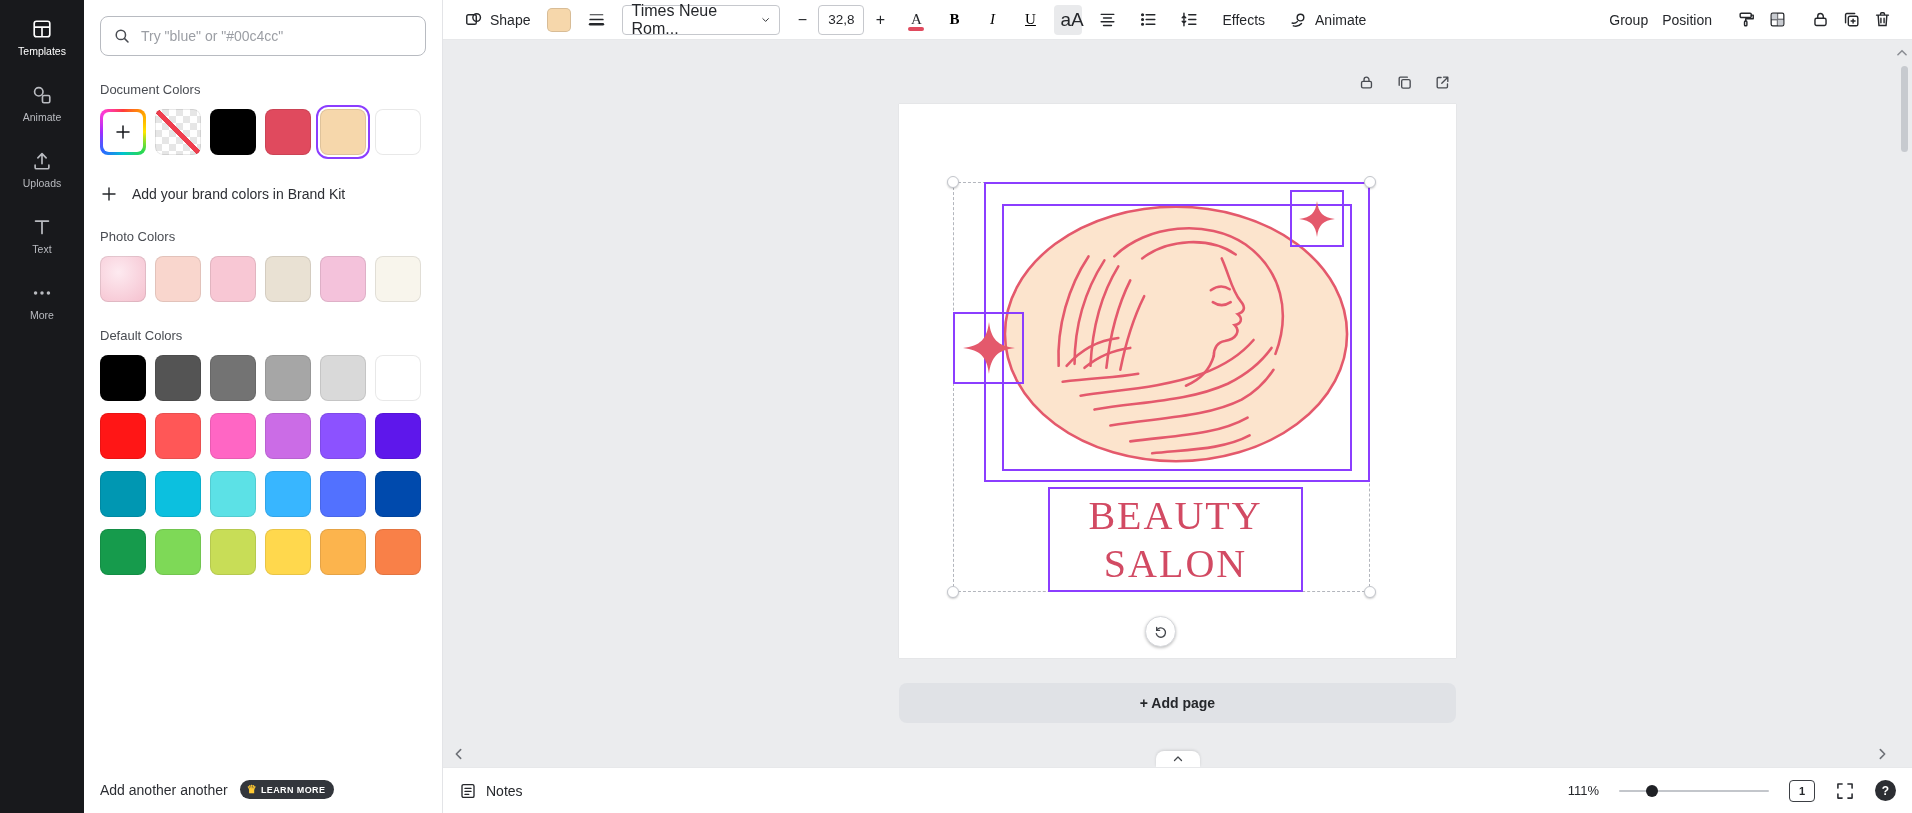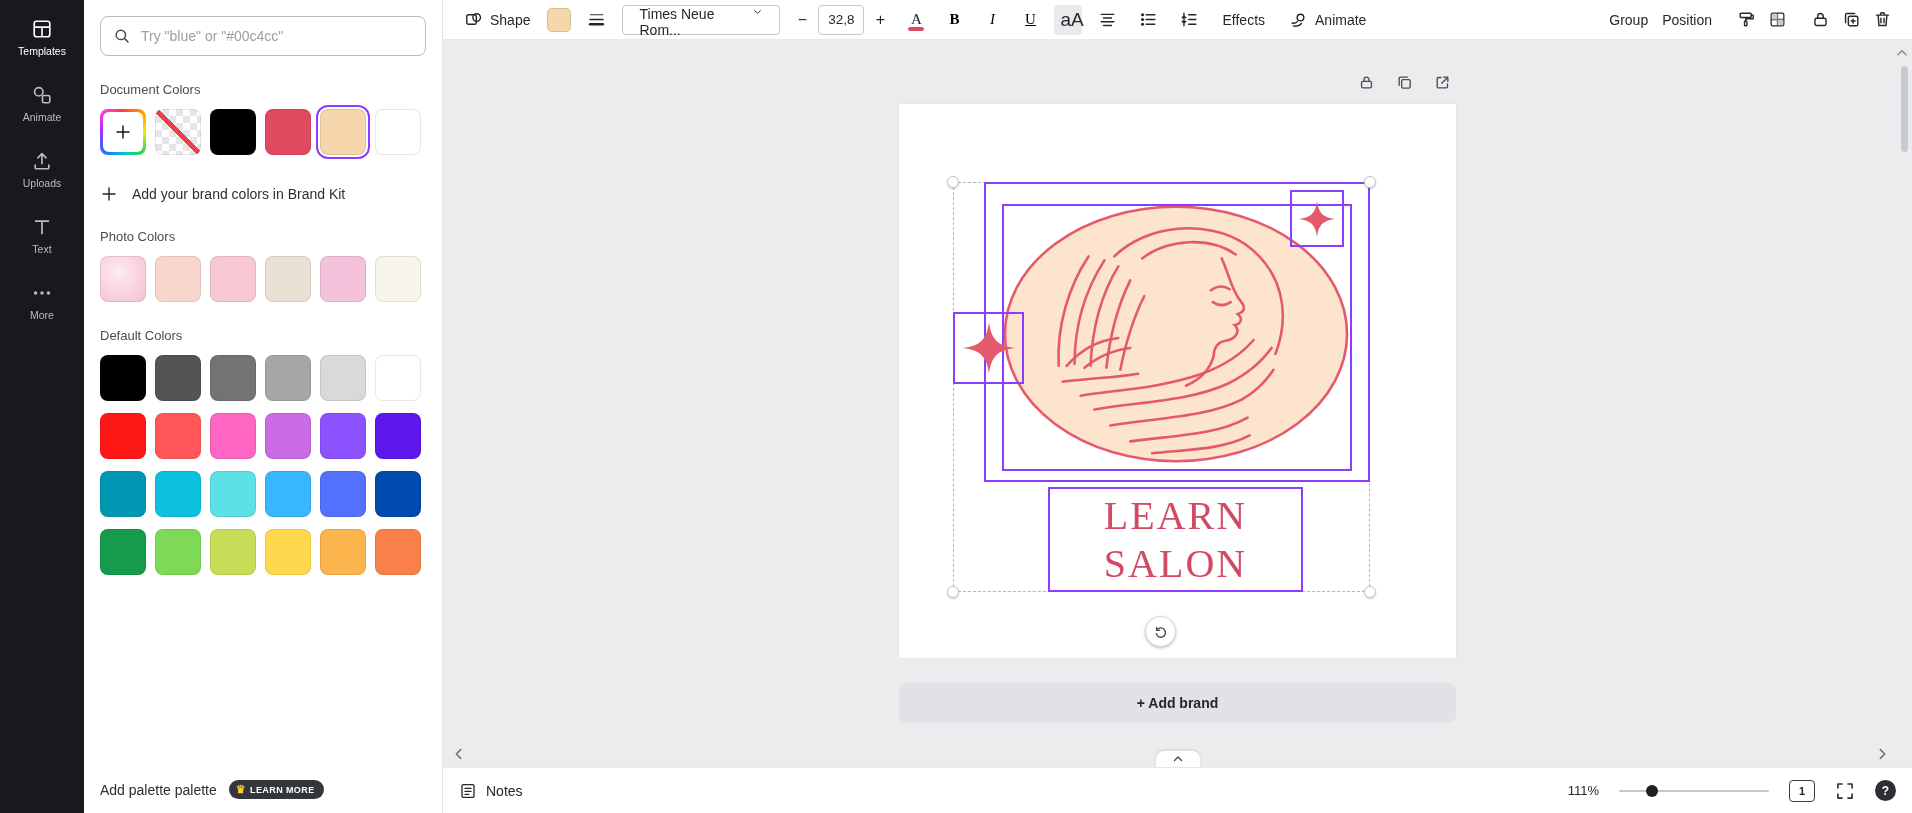--- a/index.html
+++ b/index.html
@@ -40,21 +40,21 @@
   
   .main { flex:1; display:flex; flex-direction:column; min-width:0; }
 
   
   .toolbar { height:40px; background:#fff; border-bottom:1px solid #e7e8ea; display:flex; align-items:center; padding:0 14px; gap:10px; flex-shrink:0; }
   .tb-btn { display:flex; align-items:center; gap:7px; height:30px; padding:0 7px; border-radius:4px; font-size:14px; color:#25272b; cursor:pointer; white-space:nowrap; background:transparent; border:none; font-family:"Liberation Sans",sans-serif; }
   .tb-btn svg { width:19px; height:19px; }
   .tb-btn.icon-only { padding:0 6px; }
   .tb-btn.active { background:#e9eaec; }
   .fill-swatch { width:24px; height:24px; border-radius:5px; box-shadow:inset 0 0 0 1px rgba(0,0,0,.12); cursor:pointer; }
-  .font-select { display:flex; align-items:flex-start; justify-content:space-between; width:158px; height:30px; border:1px solid #c6c8cd; border-radius:4px; padding:0 16px; font-size:14px; cursor:pointer; }
+  .font-select { display:flex; align-items:center; justify-content:space-between; width:158px; height:30px; border:1px solid #c6c8cd; border-radius:4px; padding:0 8px; font-size:16px; cursor:pointer; }
   .stepper { display:flex; align-items:center; gap:4px; }
   .stepper .step-btn { width:24px; height:30px; display:grid; place-items:center; font-size:16px; color:#25272b; cursor:pointer; background:none; border:none; }
   .stepper .step-val { width:46px; height:30px; border:1px solid #c6c8cd; border-radius:4px; display:grid; place-items:center; font-size:13.5px; cursor:text; }
   .txt-style { width:28px; height:30px; display:grid; place-items:center; font-size:15px; border-radius:4px; cursor:pointer; border:none; background:none; font-family:"Liberation Serif",serif; }
   .txt-style.b { font-weight:bold; }
   .txt-style.i { font-style:italic; }
   .txt-style.u { text-decoration:underline; }
   .color-a { position:relative; width:28px; height:30px; display:grid; place-items:center; cursor:pointer; font-family:"Liberation Serif",serif; font-size:15px; }
   .color-a .bar { position:absolute; left:6px; right:6px; bottom:4px; height:3.5px; border-radius:2px; background:#e04a5e; }
   .case-btn { font-family:"Liberation Sans",sans-serif; font-size:19px; }
@@ -218,21 +218,21 @@
     <div class="swatch-grid">
         <div class="swatch" style="background: rgb(22, 155, 76);"></div>
         <div class="swatch" style="background: rgb(126, 217, 87);"></div>
         <div class="swatch" style="background: rgb(200, 221, 87);"></div>
         <div class="swatch" style="background: rgb(255, 216, 77);"></div>
         <div class="swatch" style="background: rgb(252, 180, 77);"></div>
         <div class="swatch" style="background: rgb(249, 128, 72);"></div>
       </div>
 
     <div class="panel-footer">
-      <span class="foot-label">Add palette palette</span>
+      <span class="foot-label">Add another another</span>
       <span class="learn-badge">
         <span class="crown">♛</span>
         <span>LEARN MORE</span>
       </span>
     </div>
   </aside>
 
   <main class="main">
 
     <div class="toolbar">
@@ -402,39 +402,39 @@
                 <path d="M12 0 C13 8 16 11 24 12 C16 13 13 16 12 24 C11 16 8 13 0 12 C8 11 11 8 12 0 Z"></path>
               </svg>
           </div>
           <div class="prect box-spark-l">
             <svg width="52" height="52" viewBox="0 0 24 24" fill="var(--art)">
                 <path d="M12 0 C13 8 16 11 24 12 C16 13 13 16 12 24 C11 16 8 13 0 12 C8 11 11 8 12 0 Z"></path>
               </svg>
           </div>
 
           <div class="prect box-text">
-            <div class="logo-line">LEARN</div>
+            <div class="logo-line">BEAUTY</div>
             <div class="logo-line">SALON</div>
           </div>
 
           <div class="handle" style="left:48px; top:72px;"></div>
           <div class="handle" style="left:465px; top:72px;"></div>
           <div class="handle" style="left:48px; top:482px;"></div>
           <div class="handle" style="left:465px; top:482px;"></div>
 
           <div class="rotate-handle">
             <svg viewBox="0 0 24 24" fill="none" stroke="#44474c" stroke-width="2" stroke-linecap="round" stroke-linejoin="round">
                 <path d="M5.5 9.5a7 7 0 1 1-.6 5"></path>
                 <path d="M5.5 5v4.5H10"></path>
               </svg>
           </div>
         </div>
       </div>
 
-      <button class="add-page">+ Add brand</button>
+      <button class="add-page">+ Add page</button>
 
       <svg class="hscroll-arrow left" viewBox="0 0 24 24" fill="none" stroke="currentColor" stroke-width="2.4" stroke-linecap="round" stroke-linejoin="round">
           <path d="M14.5 5.5L8 12l6.5 6.5"></path>
         </svg>
       <svg class="hscroll-arrow right" viewBox="0 0 24 24" fill="none" stroke="currentColor" stroke-width="2.4" stroke-linecap="round" stroke-linejoin="round">
           <path d="M9.5 5.5L16 12l-6.5 6.5"></path>
         </svg>
       <div class="collapse-tab">
         <svg viewBox="0 0 24 24" fill="none" stroke="currentColor" stroke-width="2.6" stroke-linecap="round" stroke-linejoin="round">
             <path d="M5 15l7-7 7 7"></path>

